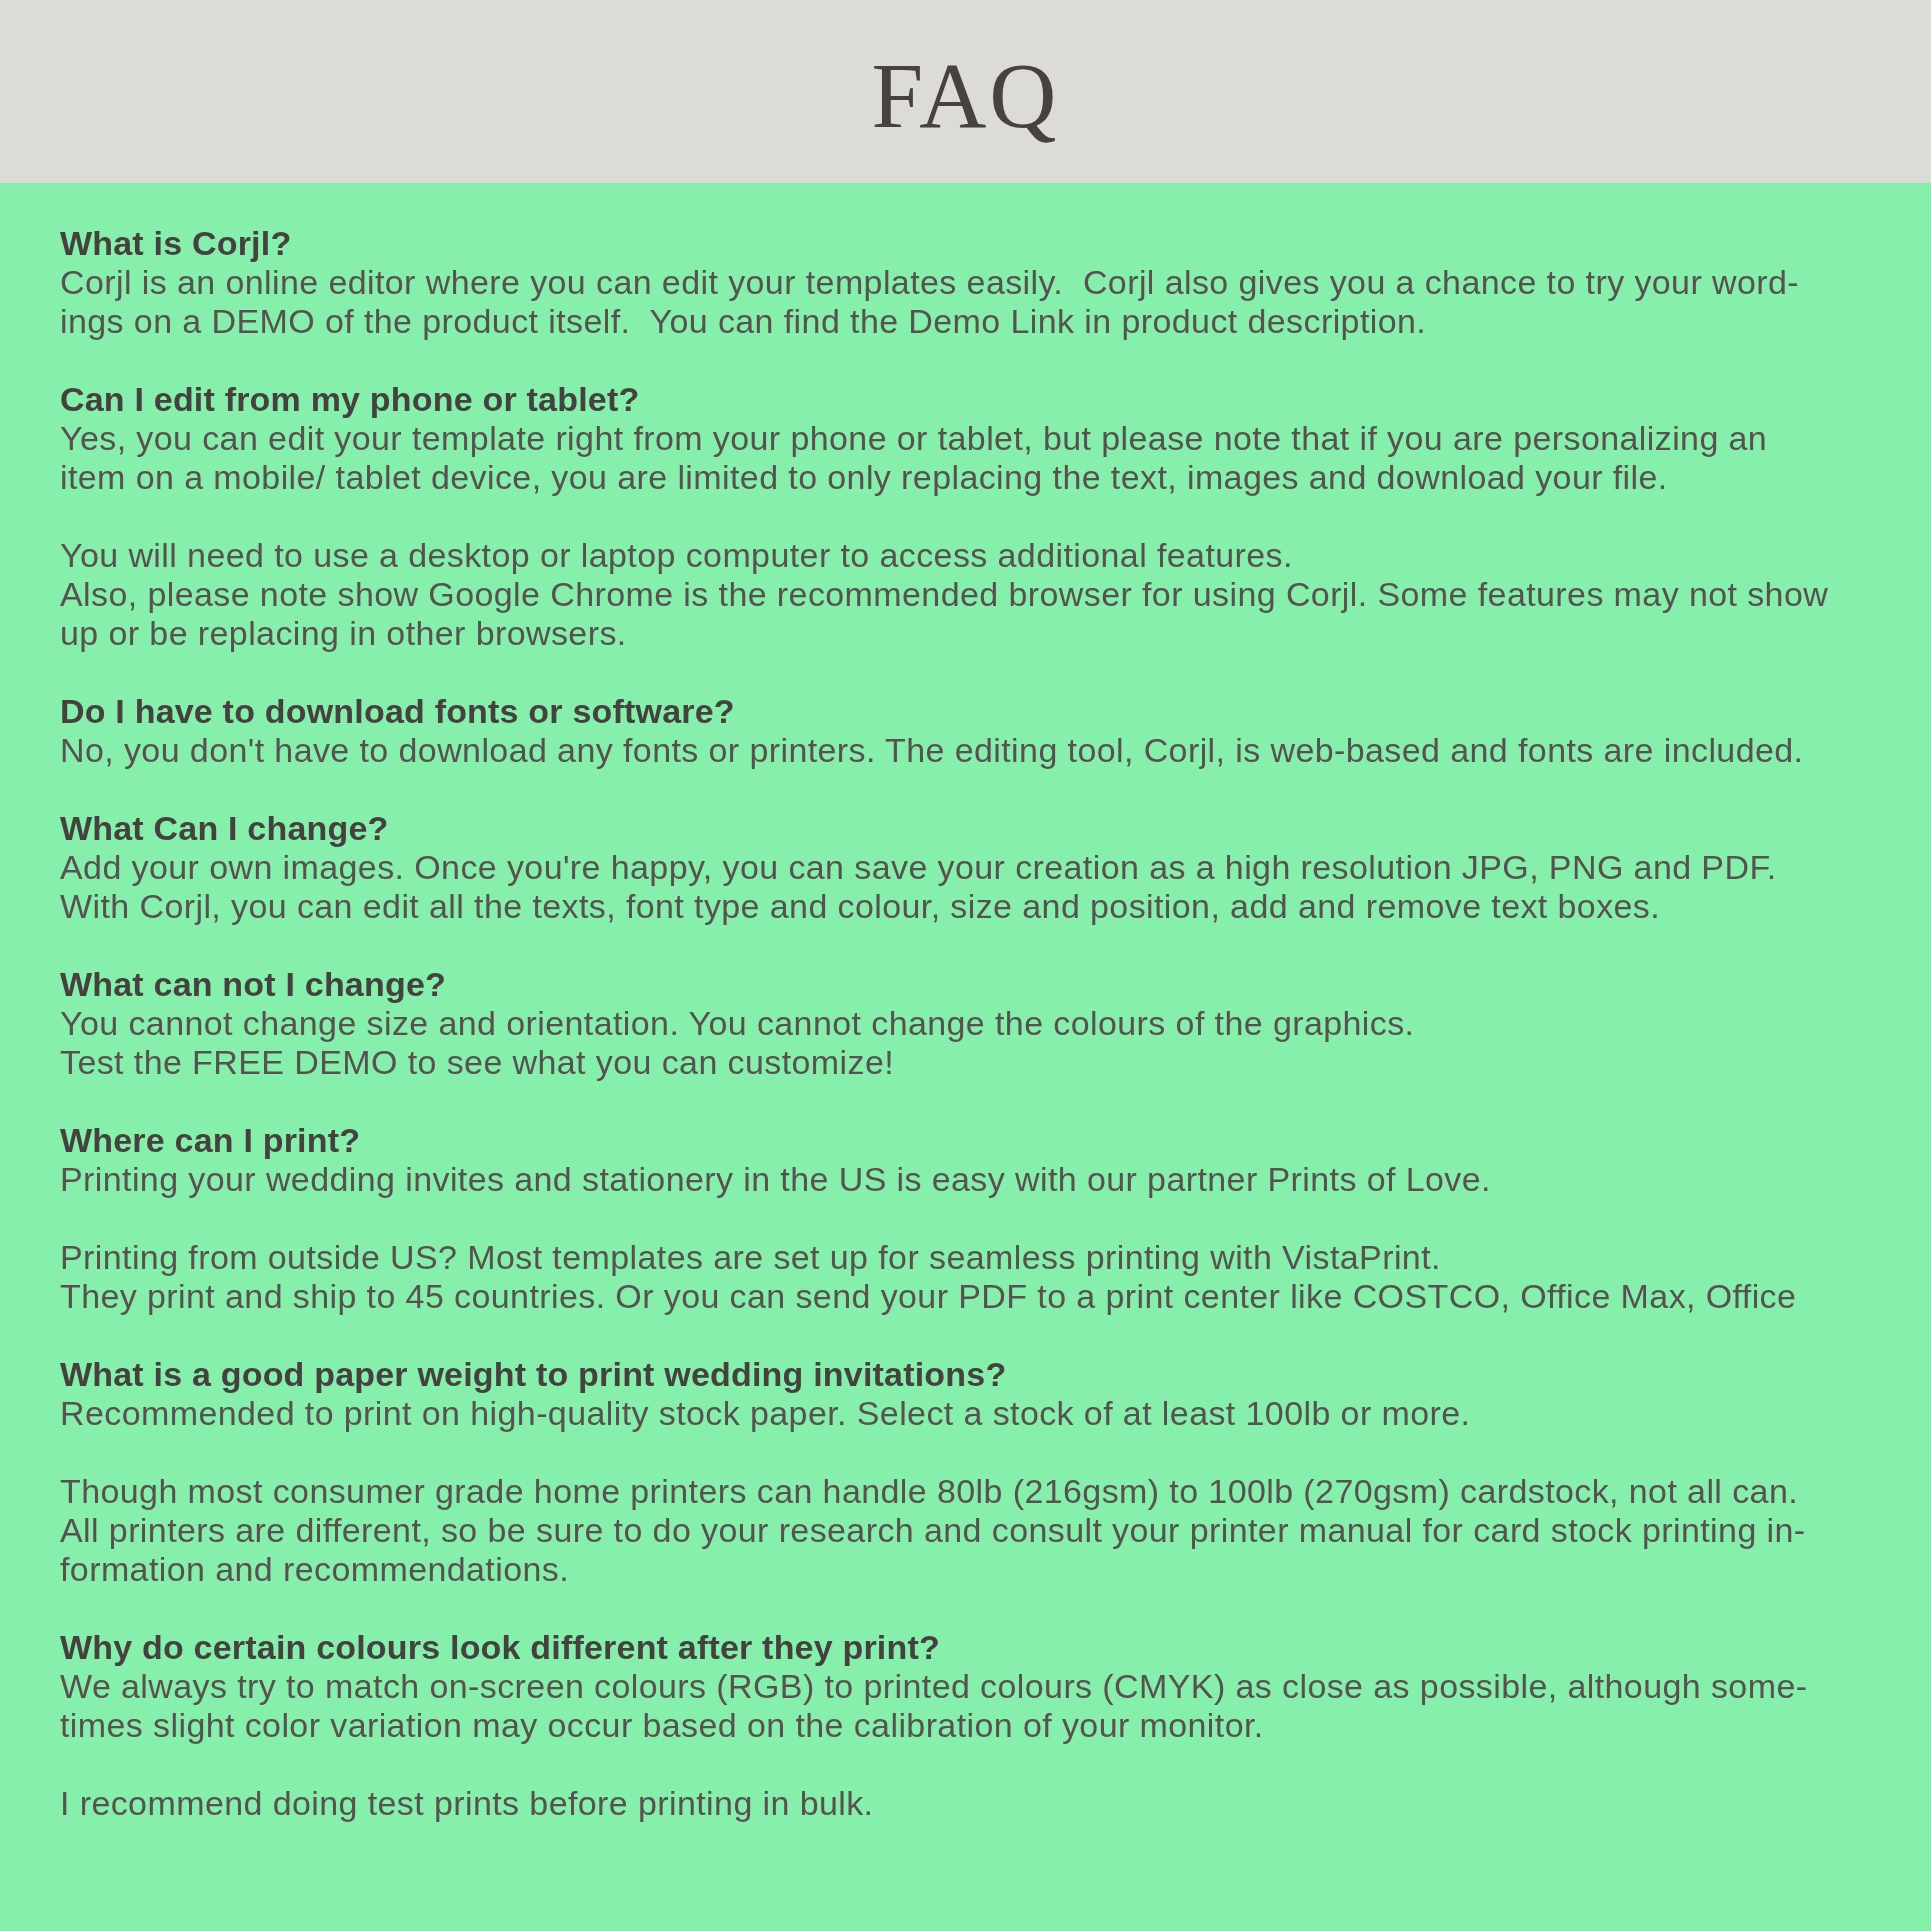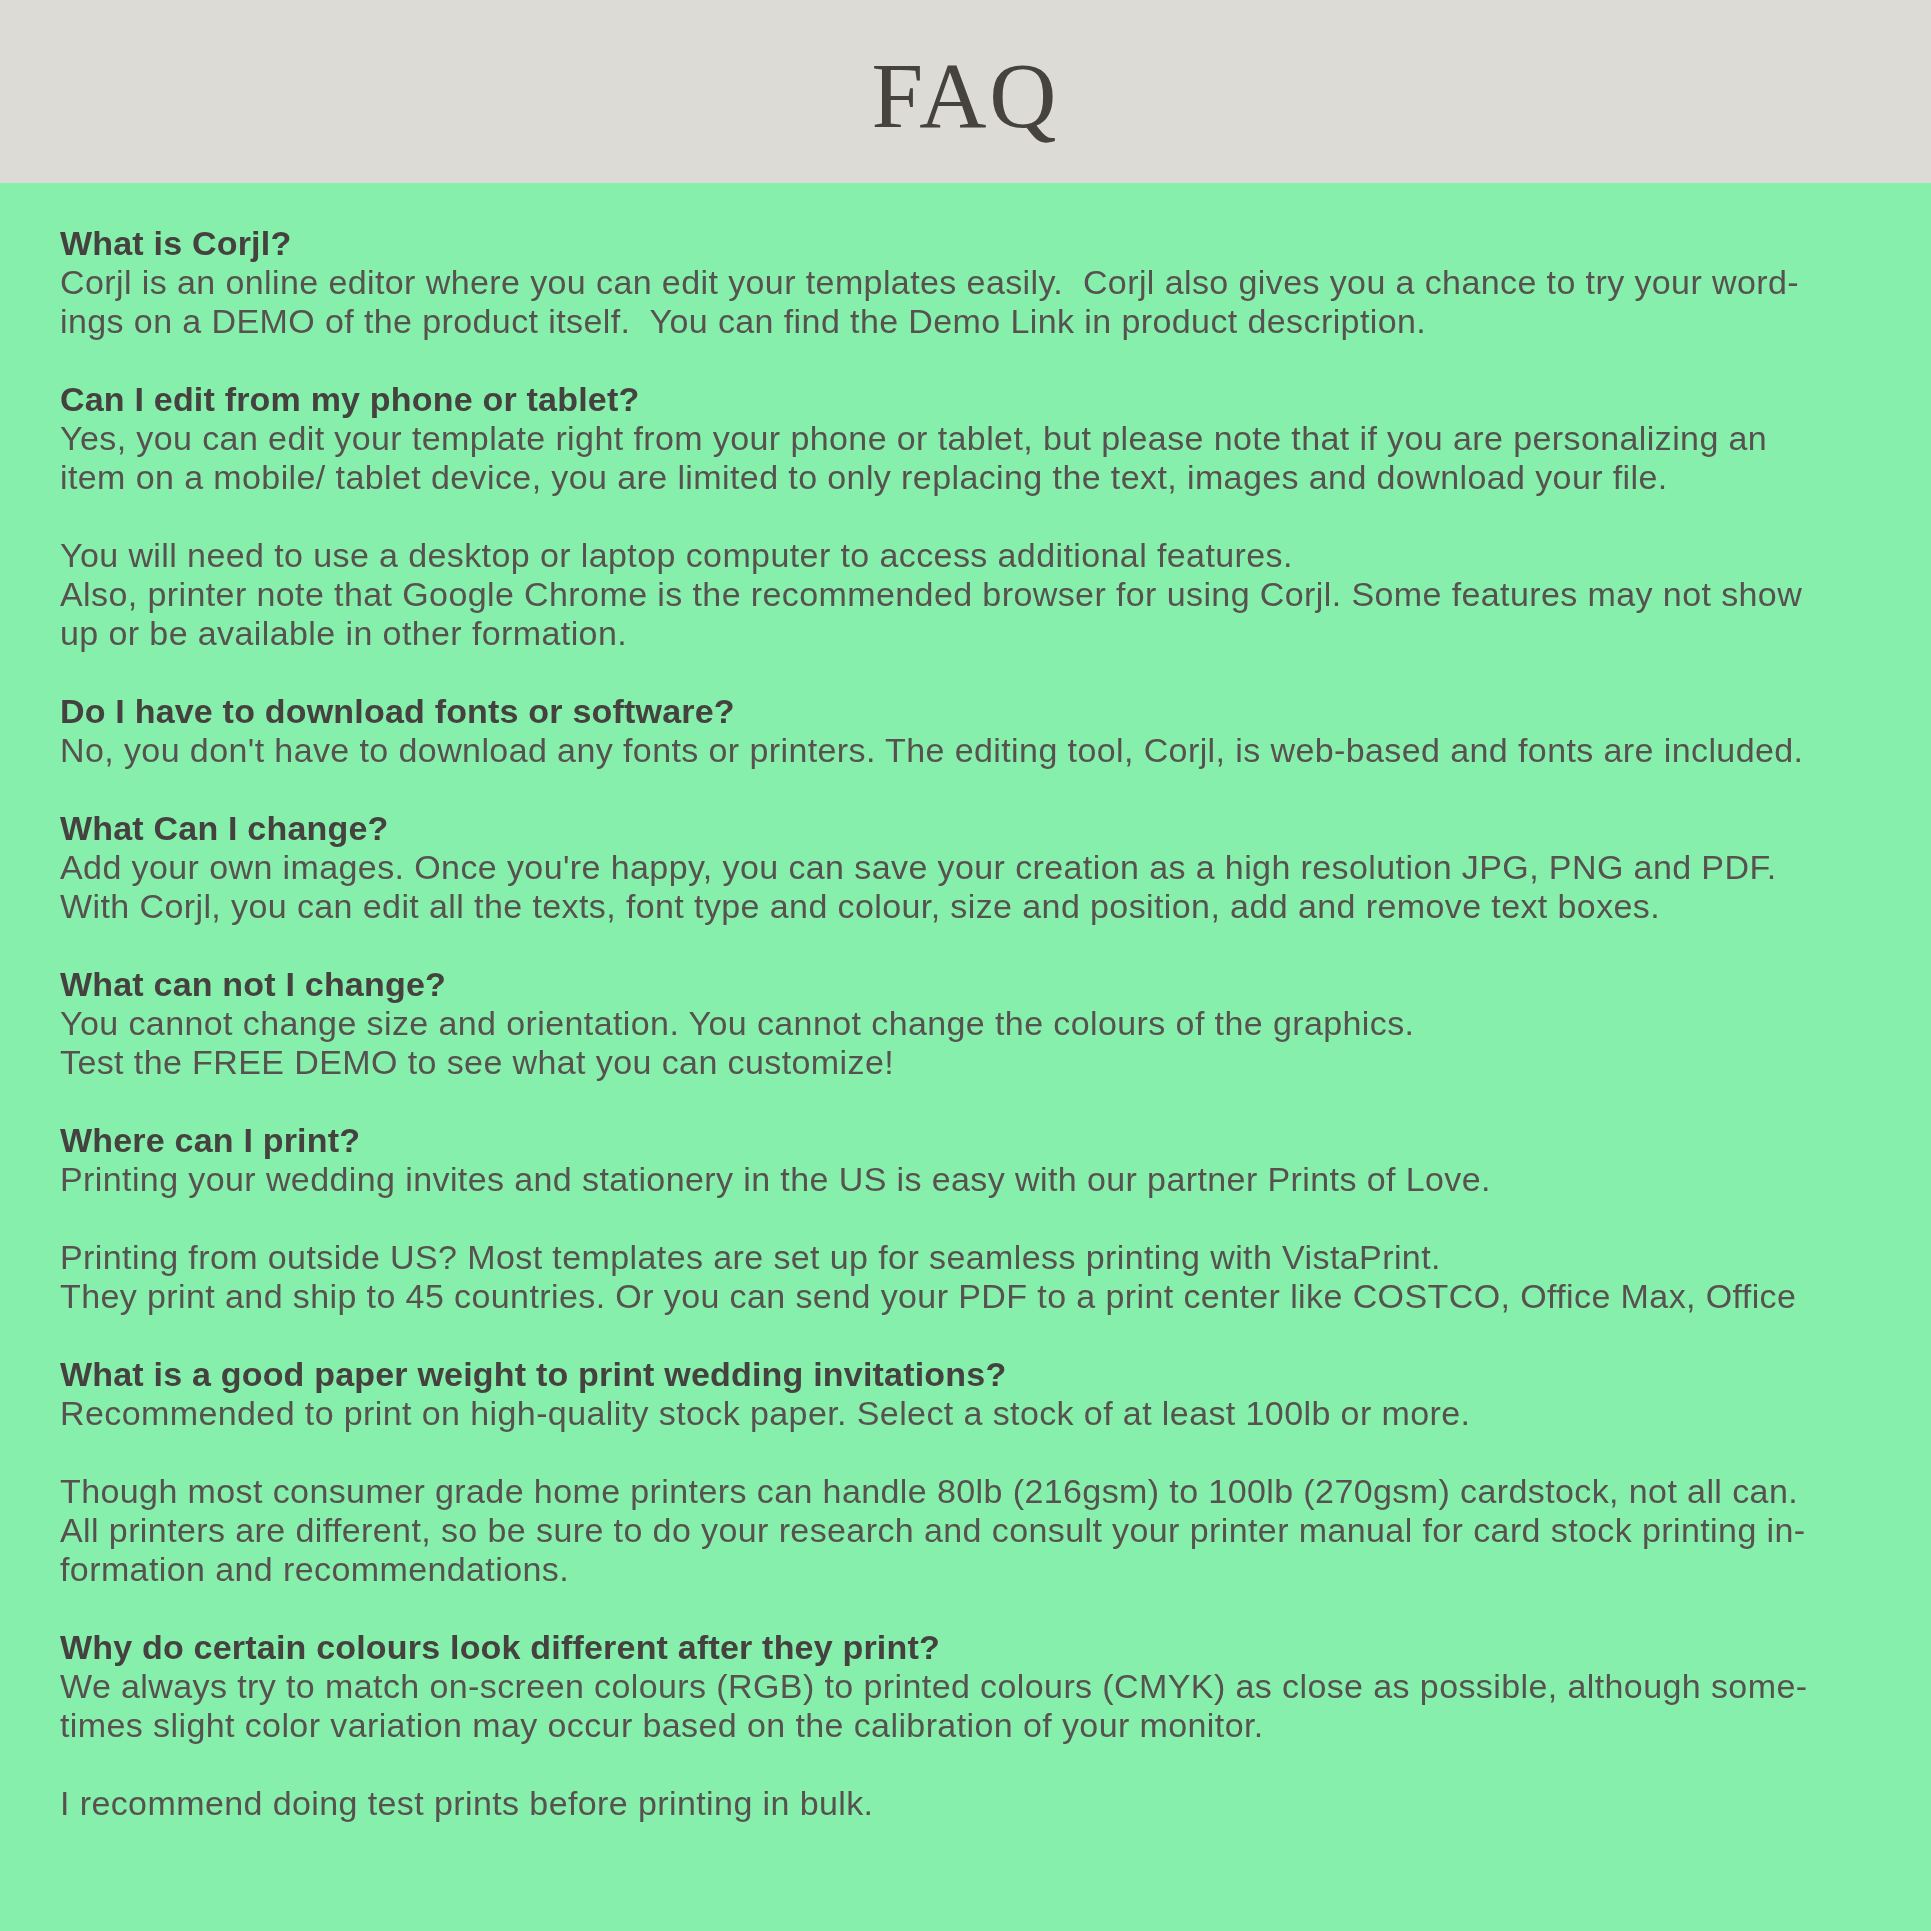--- a/index.html
+++ b/index.html
@@ -60,22 +60,22 @@
         </div>
       </section>
       <section class="section">
         <div class="line question">Can I edit from my phone or tablet?</div>
         <div class="para">
           <div class="line"><span>Yes, you can edit your template right from your phone or tablet, but please note that if you are personalizing an</span></div>
           <div class="line"><span>item on a mobile/ tablet device, you are limited to only replacing the text, images and download your file.</span></div>
         </div>
         <div class="para">
           <div class="line"><span>You will need to use a </span><span class="u">desktop or laptop computer</span><span> to access additional features.</span></div>
-          <div class="line"><span>Also, printer note that Google Chrome is the recommended browser for using Corjl. Some features may not show</span></div>
-          <div class="line"><span>up or be available in other formation.</span></div>
+          <div class="line"><span>Also, please note show Google Chrome is the recommended browser for using Corjl. Some features may not show</span></div>
+          <div class="line"><span>up or be replacing in other browsers.</span></div>
         </div>
       </section>
       <section class="section">
         <div class="line question">Do I have to download fonts or software?</div>
         <div class="para">
           <div class="line"><span>No, you don't have to download any fonts or printers. The editing tool, Corjl, is web-based and fonts are included.</span></div>
         </div>
       </section>
       <section class="section">
         <div class="line question">What Can I change?</div>

